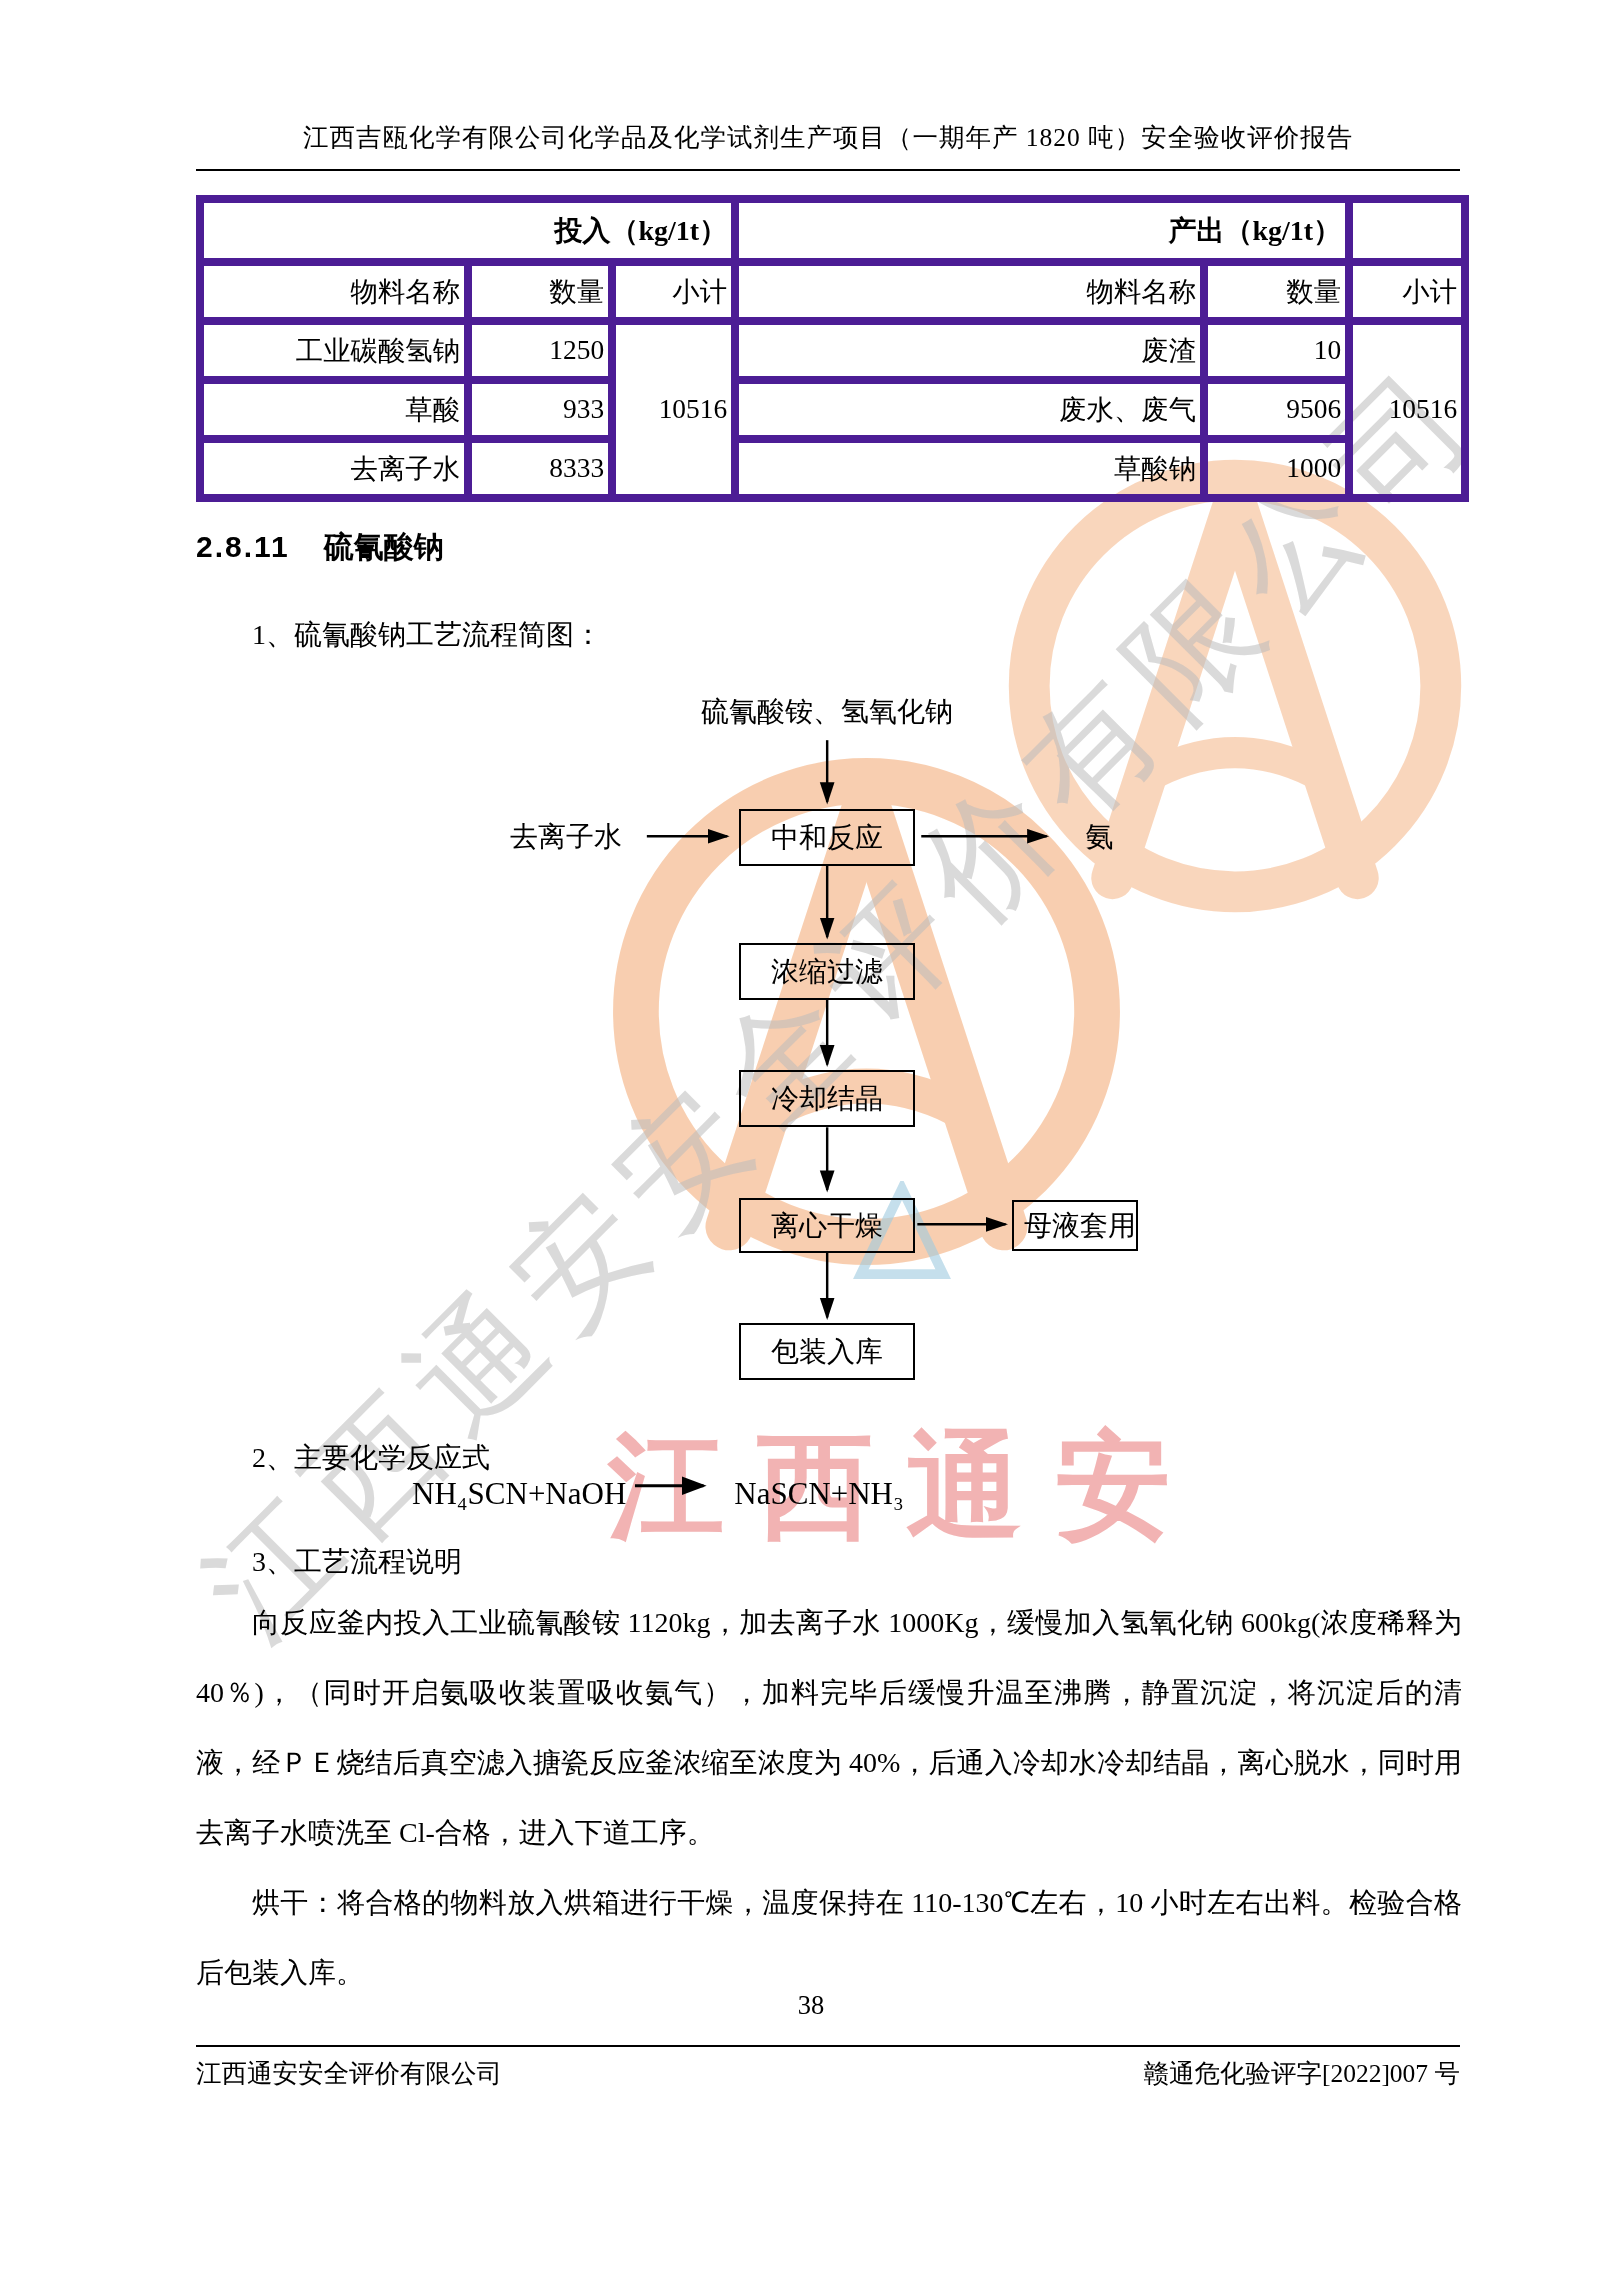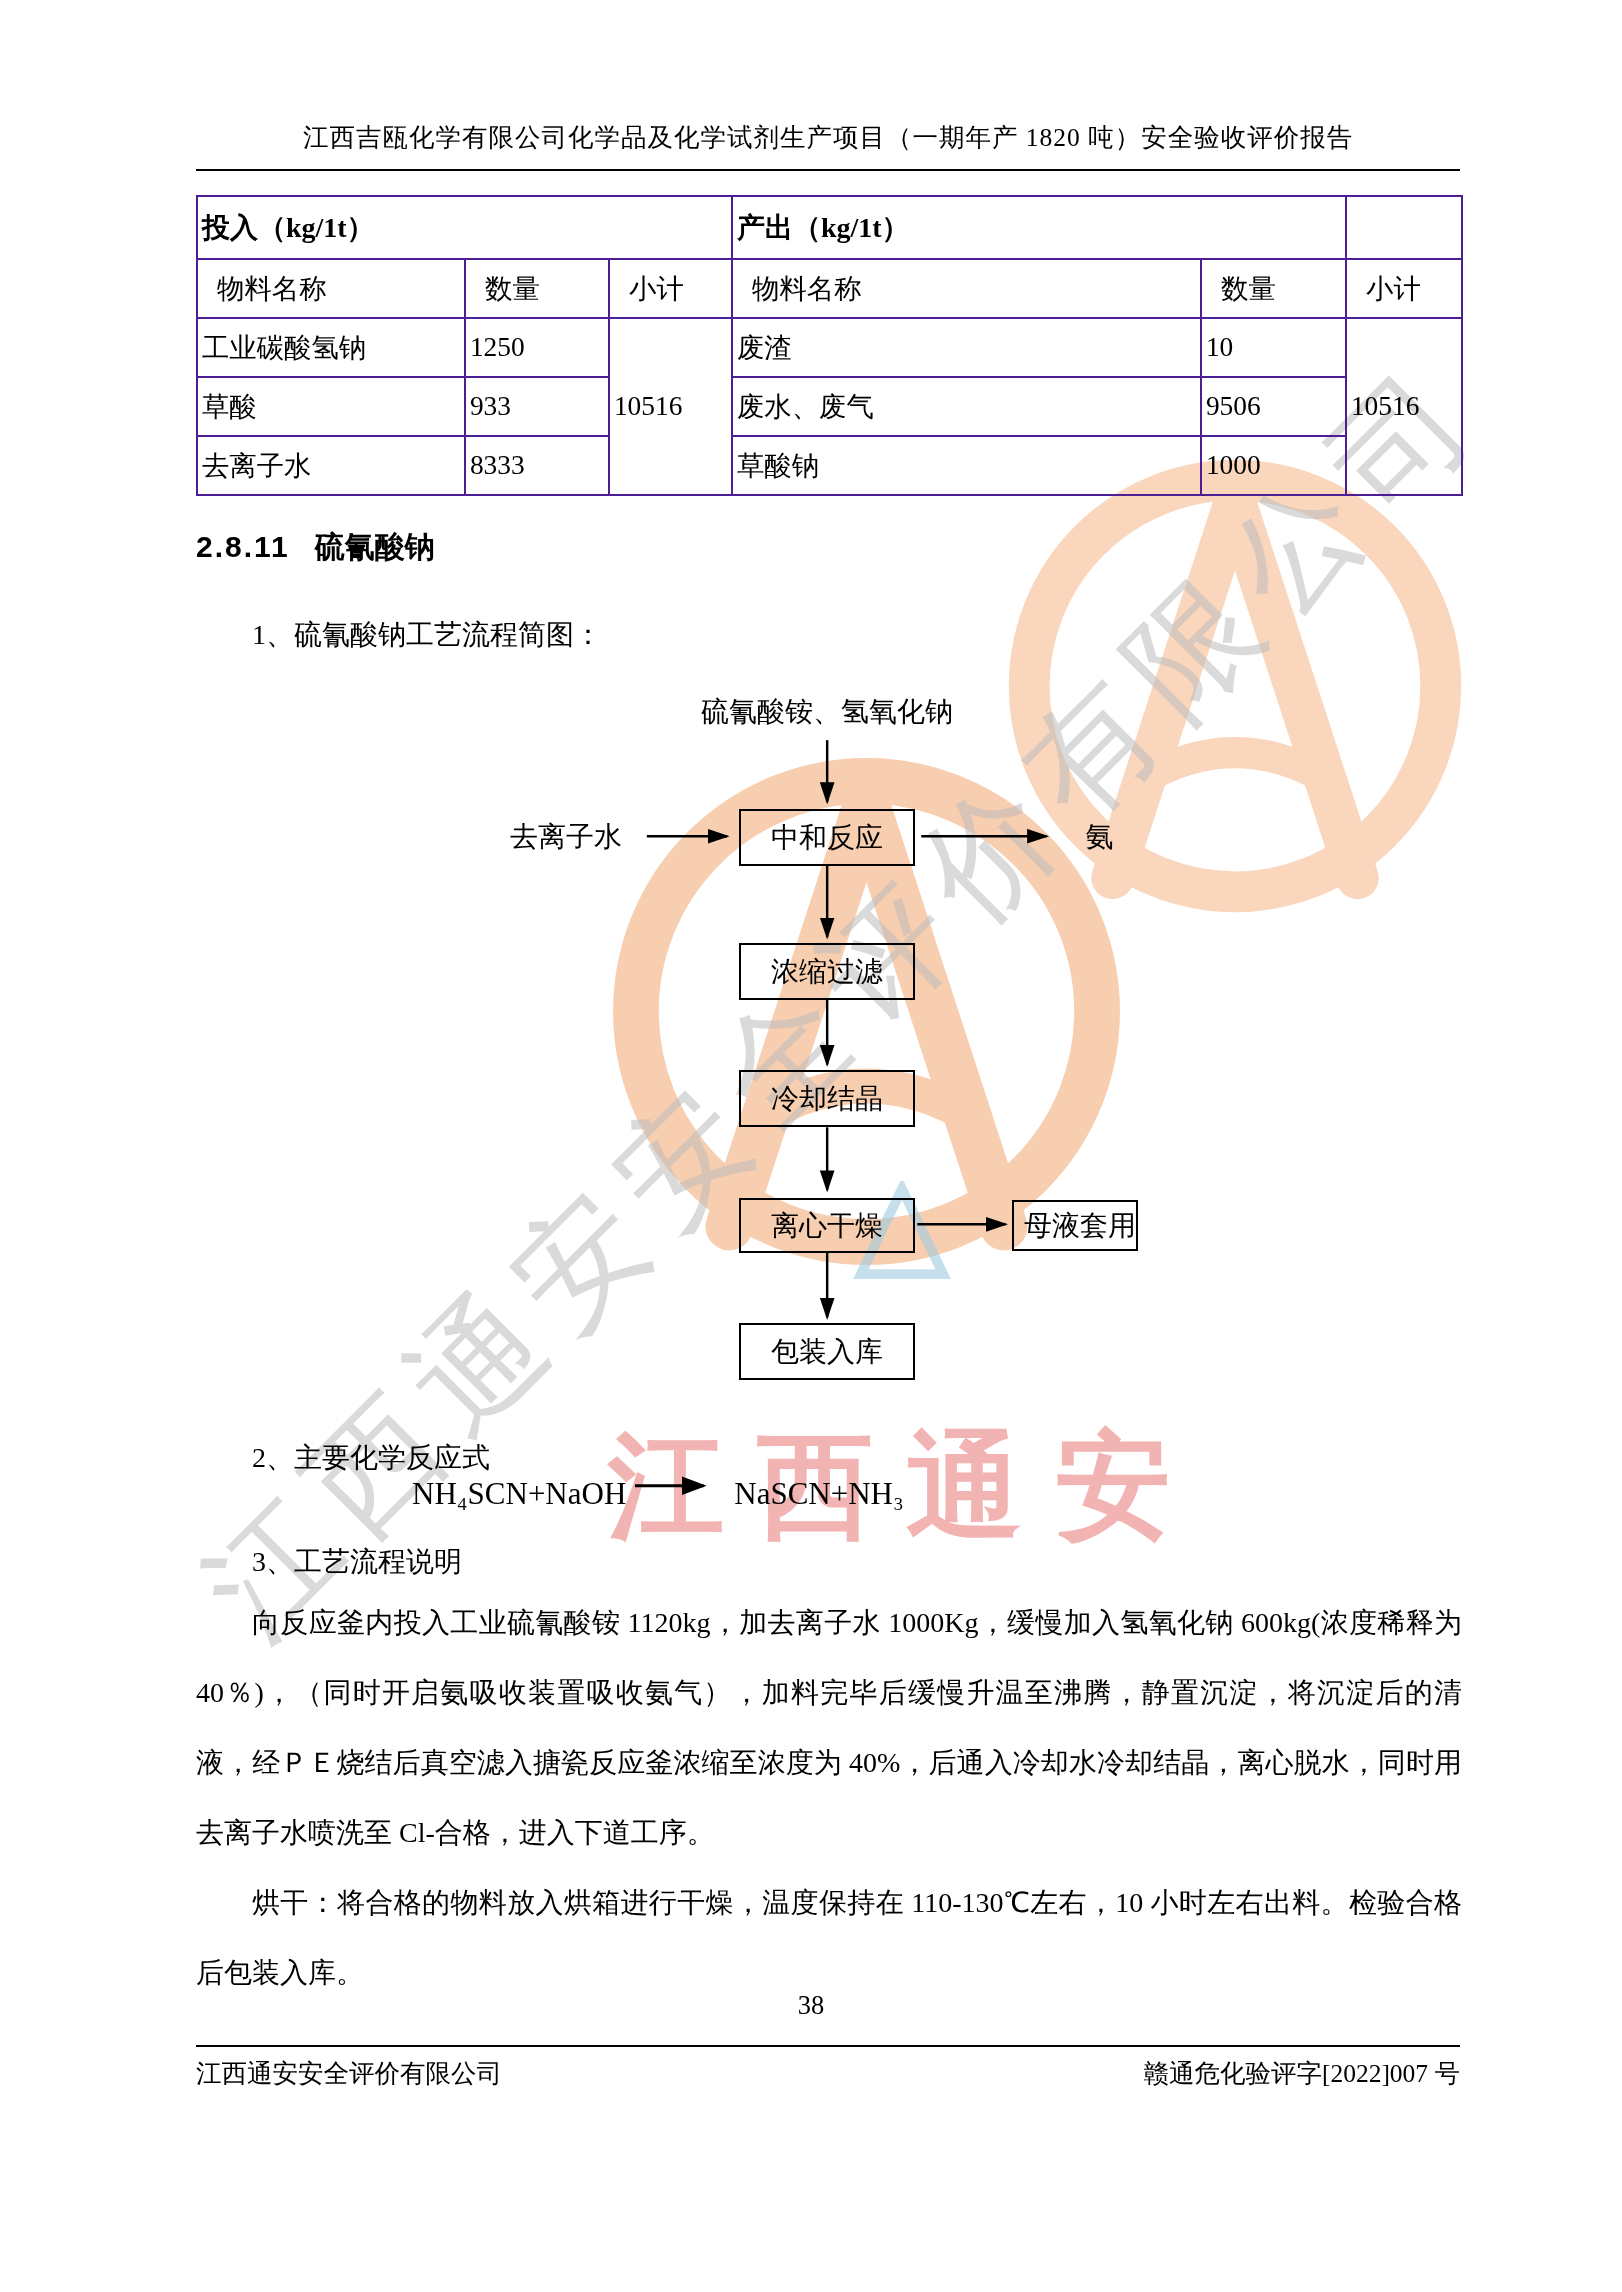--- a/index.html
+++ b/index.html
@@ -11,28 +11,28 @@
   }
   .layer { position:absolute; z-index:1; }
 
   
   .doc-header { left:196px; top:120px; width:1264px; text-align:center; font-size:25.5px; letter-spacing:1px; }
   .header-rule { left:196px; top:169px; width:1264px; height:0; border-top:2.9px solid #000; }
 
   
   .io-table-wrap { left:196px; top:195px; width:1264px; }
   table.io { border-collapse:collapse; width:1264px; table-layout:fixed; }
-  table.io td { border:2px solid #4c1d95; text-align:left; vertical-align:middle; font-size:27.4px; padding:0 3.9px; overflow:hidden;font-family:Liberation Serif, serif; }
+  table.io td { border:8px solid #4c1d95; text-align:right; vertical-align:middle; font-size:27.4px; padding:0 3.9px; overflow:hidden;font-family:Liberation Serif, serif; }
   table.io tr.h1 td { font-weight:bold; font-size:28px; height:63px; }
   table.io tr.h2 td { height:59px;padding-left:19px; }
   table.io tr.r td { height:59px;margin-top:26px; }
 
   
   .section-heading { left:196px; top:527px; width:1264px; font-family:"Liberation Sans", sans-serif; font-weight:bold; font-size:30px; }
-  .section-heading .num { margin-right:25px; letter-spacing:2px; }
+  .section-heading .num { margin-right:34px; letter-spacing:2px; }
 
   
   .caption { left:196px; width:1264px; font-size:28px; text-indent:2em; }
   .body-text { left:196px; width:1266px; font-size:28px; line-height:70px; text-align:justify; }
   .body-text p { margin:0; text-indent:2em; }
 
   
   .flow { left:0; top:686px; width:1622px; height:716px; }
   .flow * { position:absolute; }
   .flow-label { font-size:28px; text-align:center; line-height:33px; }

